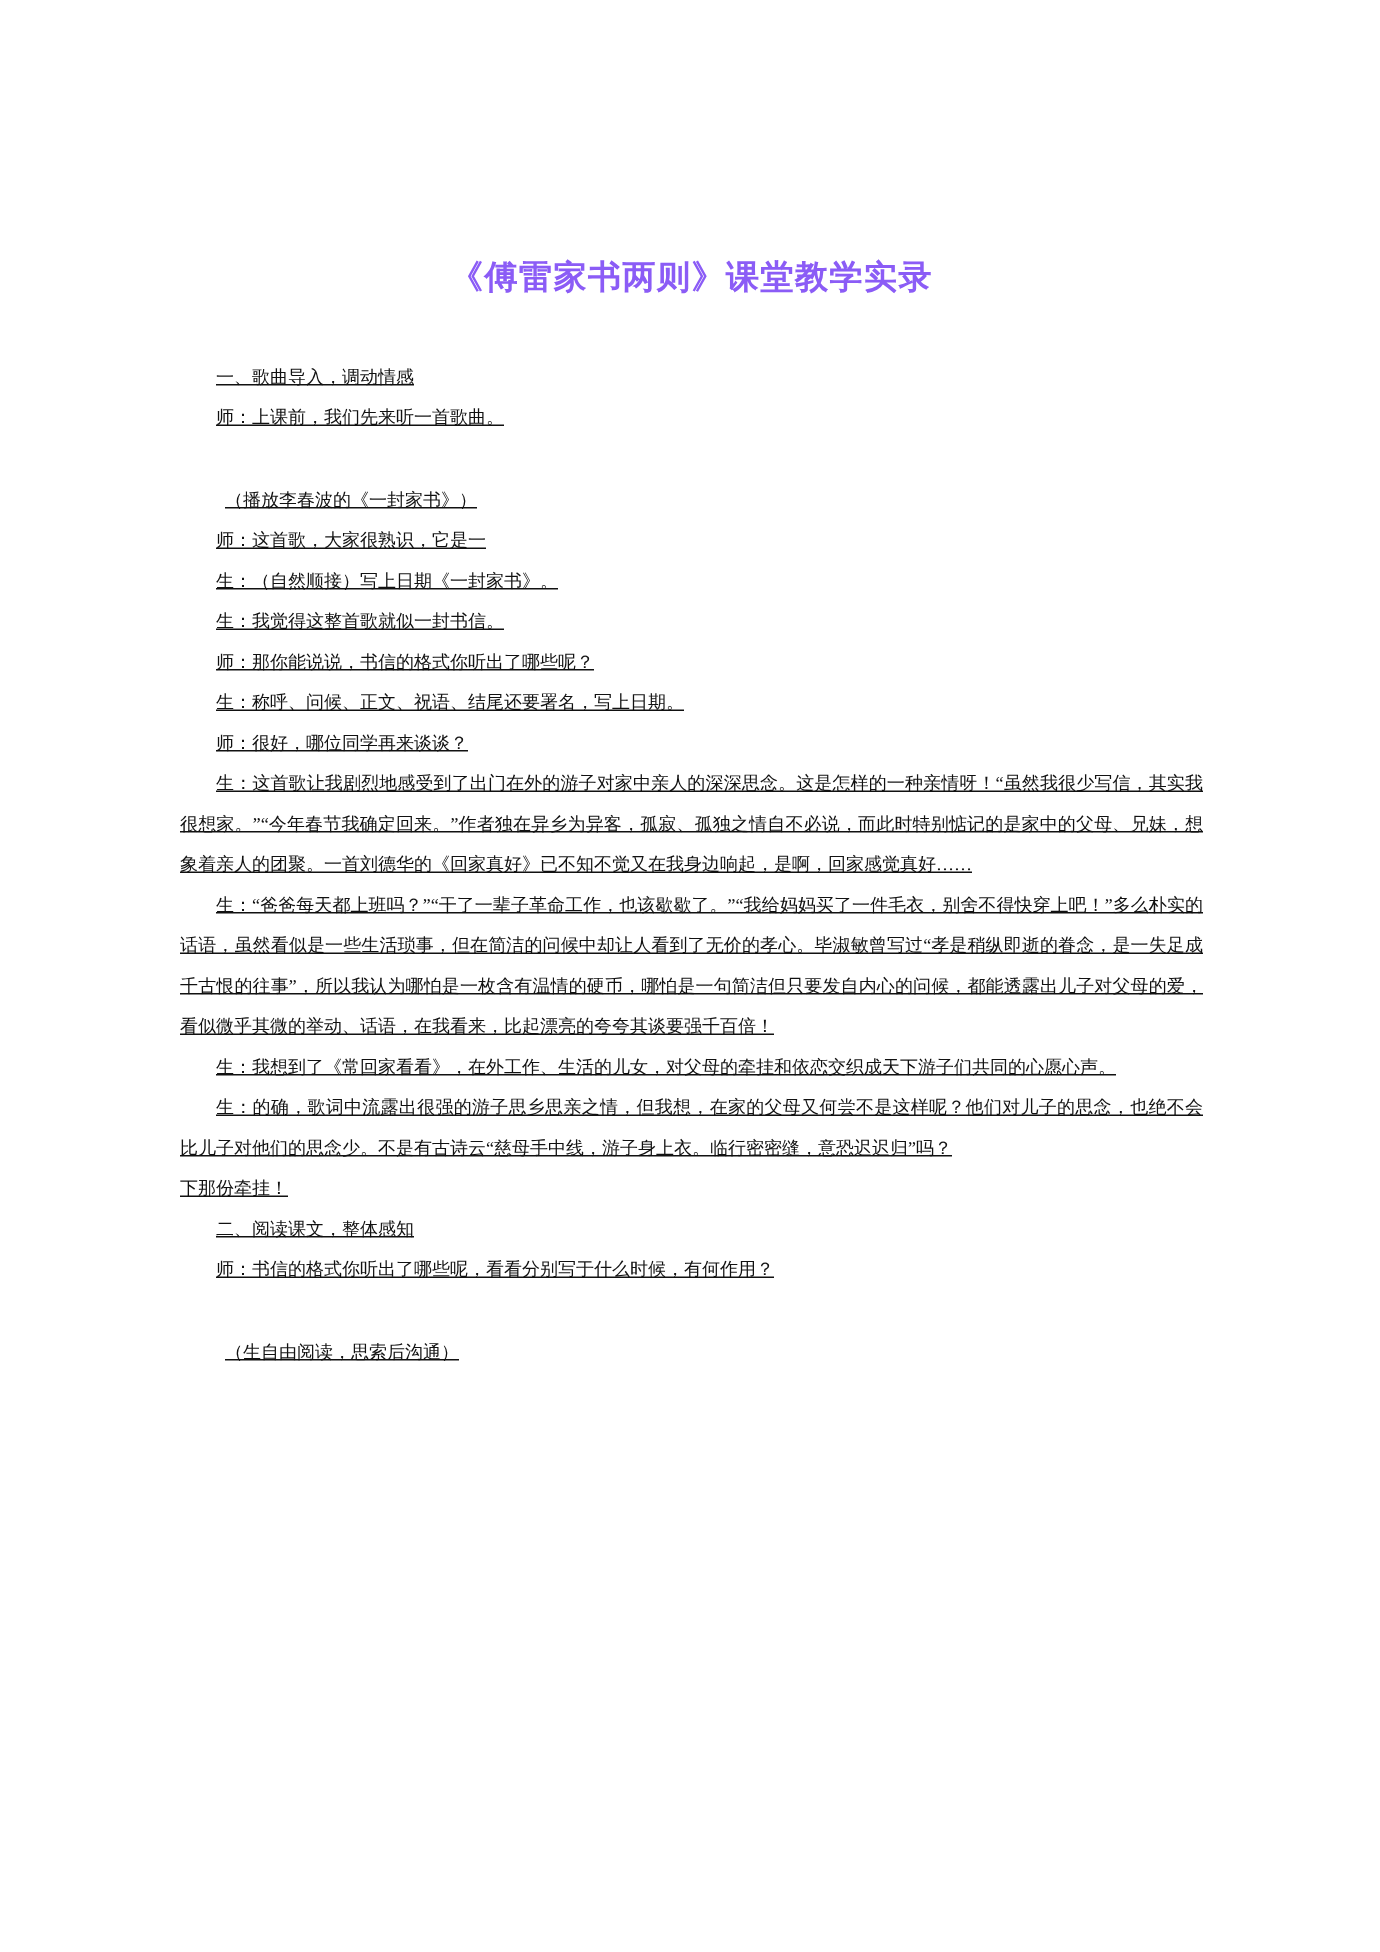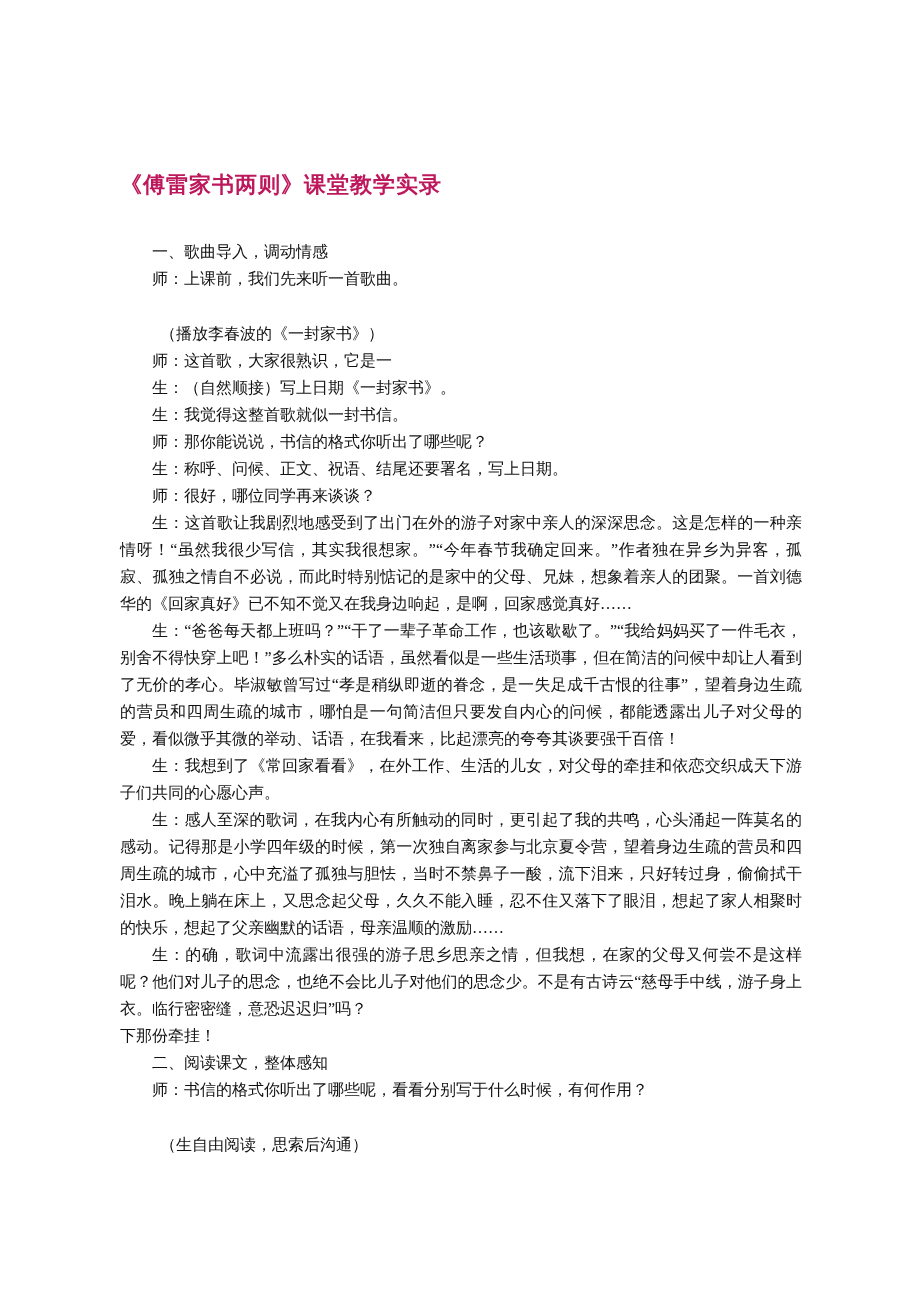--- a/index.html
+++ b/index.html
@@ -16,28 +16,30 @@
     box-sizing: border-box;
     padding: 170px 118px 0 120px;
     color: #111111;
     font-family: "Liberation Serif", "DejaVu Serif", serif;
     overflow: hidden;
   }
   .doc-title {
     margin: 0 0 38px 0;
     font-size: 22px;
     font-weight: bold;
+    text-align: center;
     letter-spacing: 1px;
-    color: #be185d;
+    color: #8b5cf6;
   }
   .doc-body {
-    font-size: 16px;
+    font-size: 12px;
     line-height: 27px;
     text-align: justify;
     text-justify: inter-ideograph;
+    text-decoration: underline;
   }
   .para {
     margin: 0;
     padding: 0;
   }
   .indent-normal { text-indent: 2em; }
   .indent-deep   { text-indent: 2.5em; margin-top: 28px; }
   .indent-none   { text-indent: 0; }
 </style>
 </head>
@@ -49,22 +51,21 @@
       <p class="para indent-normal">一、歌曲导入，调动情感</p>
       <p class="para indent-normal">师：上课前，我们先来听一首歌曲。</p>
       <p class="para indent-deep">（播放李春波的《一封家书》）</p>
       <p class="para indent-normal">师：这首歌，大家很熟识，它是一</p>
       <p class="para indent-normal">生：（自然顺接）写上日期《一封家书》。</p>
       <p class="para indent-normal">生：我觉得这整首歌就似一封书信。</p>
       <p class="para indent-normal">师：那你能说说，书信的格式你听出了哪些呢？</p>
       <p class="para indent-normal">生：称呼、问候、正文、祝语、结尾还要署名，写上日期。</p>
       <p class="para indent-normal">师：很好，哪位同学再来谈谈？</p>
       <p class="para indent-normal">生：这首歌让我剧烈地感受到了出门在外的游子对家中亲人的深深思念。这是怎样的一种亲情呀！“虽然我很少写信，其实我很想家。”“今年春节我确定回来。”作者独在异乡为异客，孤寂、孤独之情自不必说，而此时特别惦记的是家中的父母、兄妹，想象着亲人的团聚。一首刘德华的《回家真好》已不知不觉又在我身边响起，是啊，回家感觉真好……</p>
-      <p class="para indent-normal">生：“爸爸每天都上班吗？”“干了一辈子革命工作，也该歇歇了。”“我给妈妈买了一件毛衣，别舍不得快穿上吧！”多么朴实的话语，虽然看似是一些生活琐事，但在简洁的问候中却让人看到了无价的孝心。毕淑敏曾写过“孝是稍纵即逝的眷念，是一失足成千古恨的往事”，望着身边生疏的营员和四周生疏的城市，哪怕是一句简洁但只要发自内心的问候，都能透露出儿子对父母的爱，看似微乎其微的举动、话语，在我看来，比起漂亮的夸夸其谈要强千百倍！</p>
+      <p class="para indent-normal">生：“爸爸每天都上班吗？”“干了一辈子革命工作，也该歇歇了。”“我给妈妈买了一件毛衣，别舍不得快穿上吧！”多么朴实的话语，虽然看似是一些生活琐事，但在简洁的问候中却让人看到了无价的孝心。毕淑敏曾写过“孝是稍纵即逝的眷念，是一失足成千古恨的往事”，所以我认为哪怕是一枚含有温情的硬币，哪怕是一句简洁但只要发自内心的问候，都能透露出儿子对父母的爱，看似微乎其微的举动、话语，在我看来，比起漂亮的夸夸其谈要强千百倍！</p>
       <p class="para indent-normal">生：我想到了《常回家看看》，在外工作、生活的儿女，对父母的牵挂和依恋交织成天下游子们共同的心愿心声。</p>
-      <p class="para indent-normal">生：感人至深的歌词，在我内心有所触动的同时，更引起了我的共鸣，心头涌起一阵莫名的感动。记得那是小学四年级的时候，第一次独自离家参与北京夏令营，望着身边生疏的营员和四周生疏的城市，心中充溢了孤独与胆怯，当时不禁鼻子一酸，流下泪来，只好转过身，偷偷拭干泪水。晚上躺在床上，又思念起父母，久久不能入睡，忍不住又落下了眼泪，想起了家人相聚时的快乐，想起了父亲幽默的话语，母亲温顺的激励……</p>
       <p class="para indent-normal">生：的确，歌词中流露出很强的游子思乡思亲之情，但我想，在家的父母又何尝不是这样呢？他们对儿子的思念，也绝不会比儿子对他们的思念少。不是有古诗云“慈母手中线，游子身上衣。临行密密缝，意恐迟迟归”吗？</p>
       <p class="para indent-none">下那份牵挂！</p>
       <p class="para indent-normal">二、阅读课文，整体感知</p>
       <p class="para indent-normal">师：书信的格式你听出了哪些呢，看看分别写于什么时候，有何作用？</p>
       <p class="para indent-deep">（生自由阅读，思索后沟通）</p>
     </div>
 </div>
 
 </body></html>

